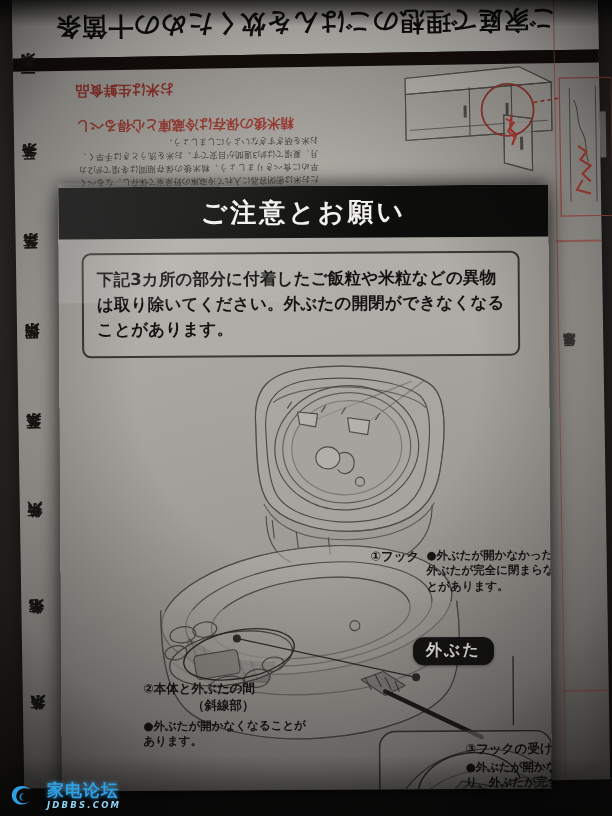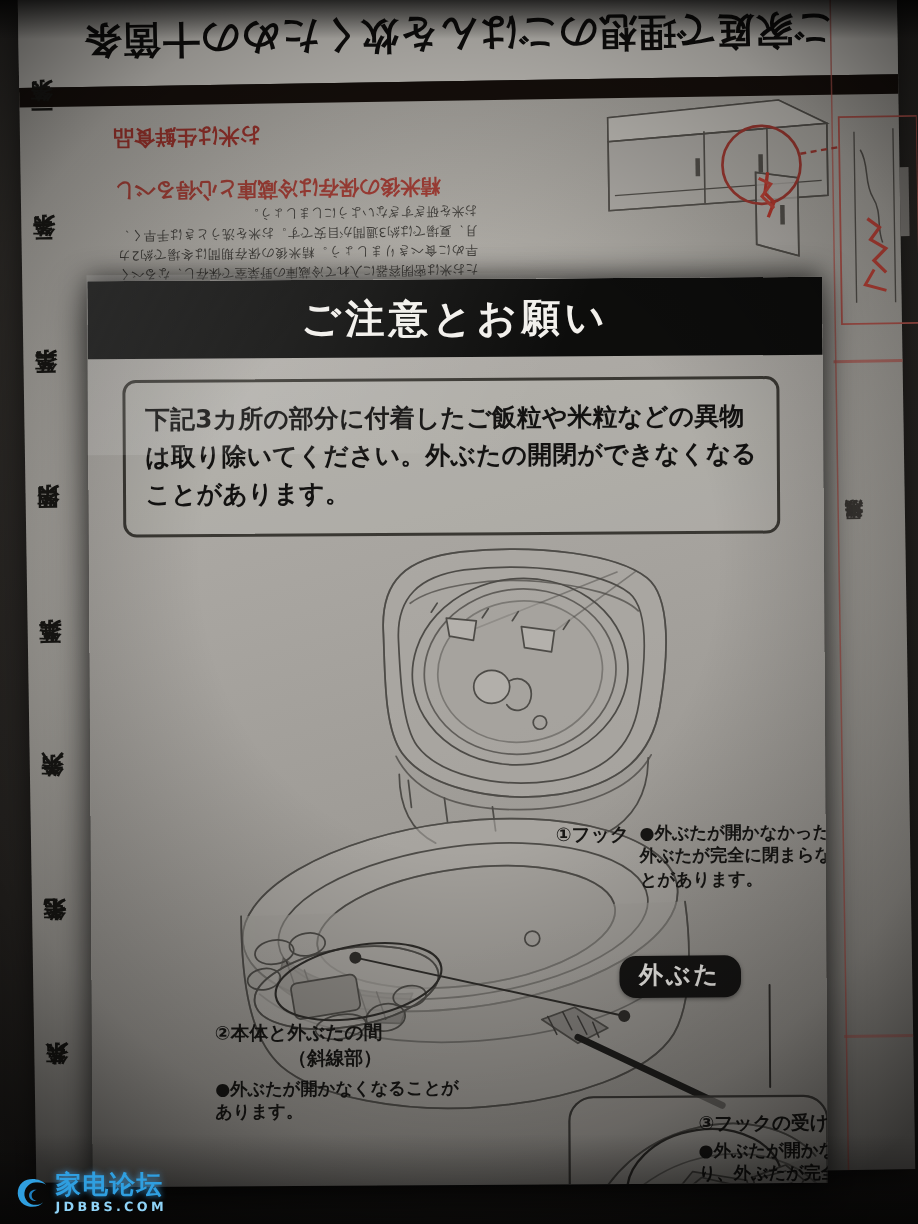--- a/index.html
+++ b/index.html
@@ -94,26 +94,26 @@
          background:linear-gradient(115deg,rgba(255,255,255,.16),rgba(255,255,255,0) 62%);
          transform:rotate(-0.35deg);pointer-events:none;}
   .vignette{position:absolute;inset:0;pointer-events:none;
       background:radial-gradient(ellipse 74% 62% at 50% 46%,rgba(0,0,0,0) 38%,rgba(0,0,0,.30) 78%,rgba(0,0,0,.62) 100%);}
   .topdark{position:absolute;left:0;top:0;width:612px;height:26px;pointer-events:none;
       background:linear-gradient(180deg,rgba(0,0,0,.75),rgba(0,0,0,0));}
   .botdark{position:absolute;left:0;bottom:0;width:612px;height:60px;pointer-events:none;
       background:linear-gradient(0deg,rgba(0,0,0,.55),rgba(0,0,0,0));}
 
   
-  .wm{position:absolute;left:8px;bottom:6px;display:flex;align-items:center;gap:1px;}
+  .wm{position:absolute;left:8px;bottom:6px;display:flex;align-items:center;gap:11px;}
   .wm .swirl{width:28px;height:28px;}
   .wm .wtxt{display:flex;flex-direction:column;line-height:1;}
   .wm .cn{font-size:17px;font-weight:bold;color:#2f9fe0;letter-spacing:1px;
           text-shadow:0 0 4px rgba(70,180,255,.8);}
-  .wm .en{font-size:8.5px;font-weight:bold;color:#8fd3f7;letter-spacing:2.2px;margin-top:2px;}
+  .wm .en{font-size:8.5px;font-weight:bold;color:#8fd3f7;letter-spacing:2.2px;margin-top:2px;font-style:italic;}
 </style>
 </head>
 <body>
 
 <div id="photo">
 
   <div class="desk"></div>
 
   <div class="bgpage">
 

